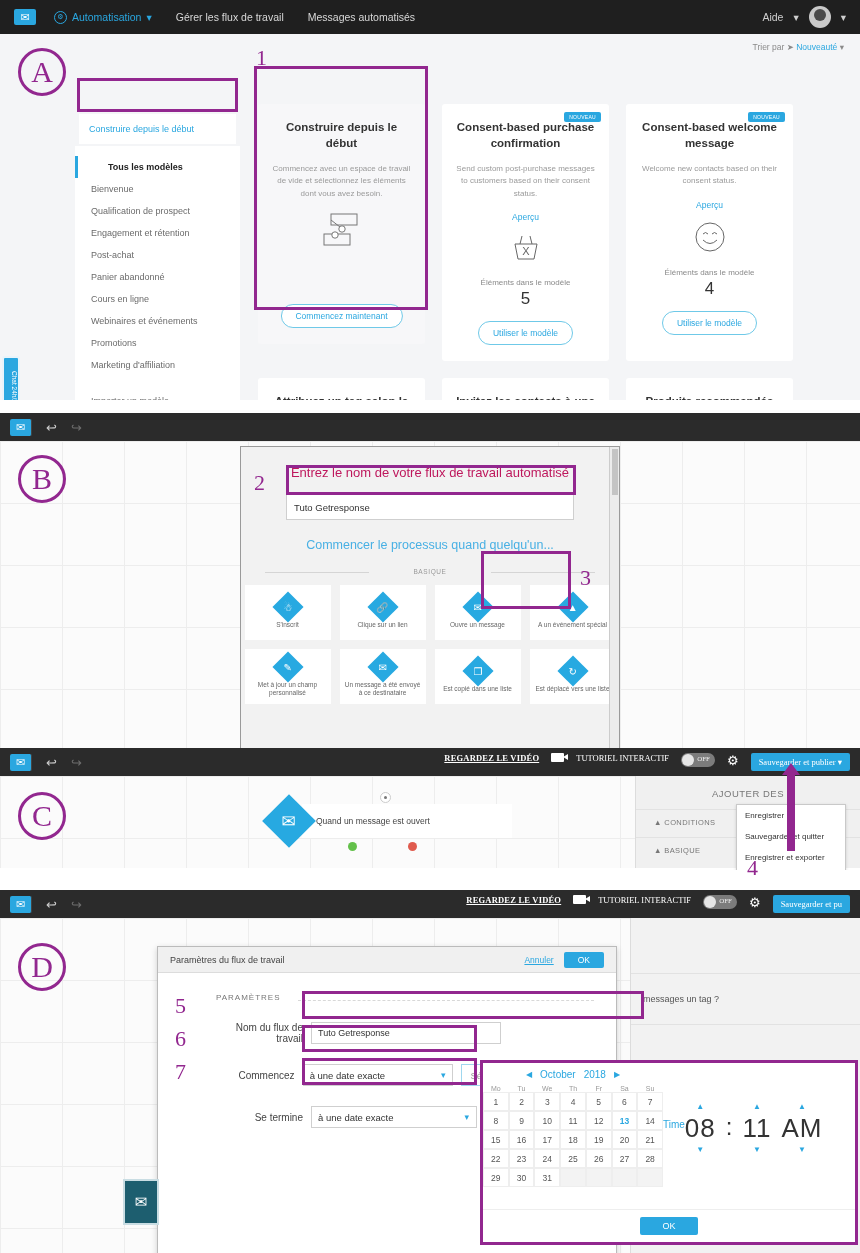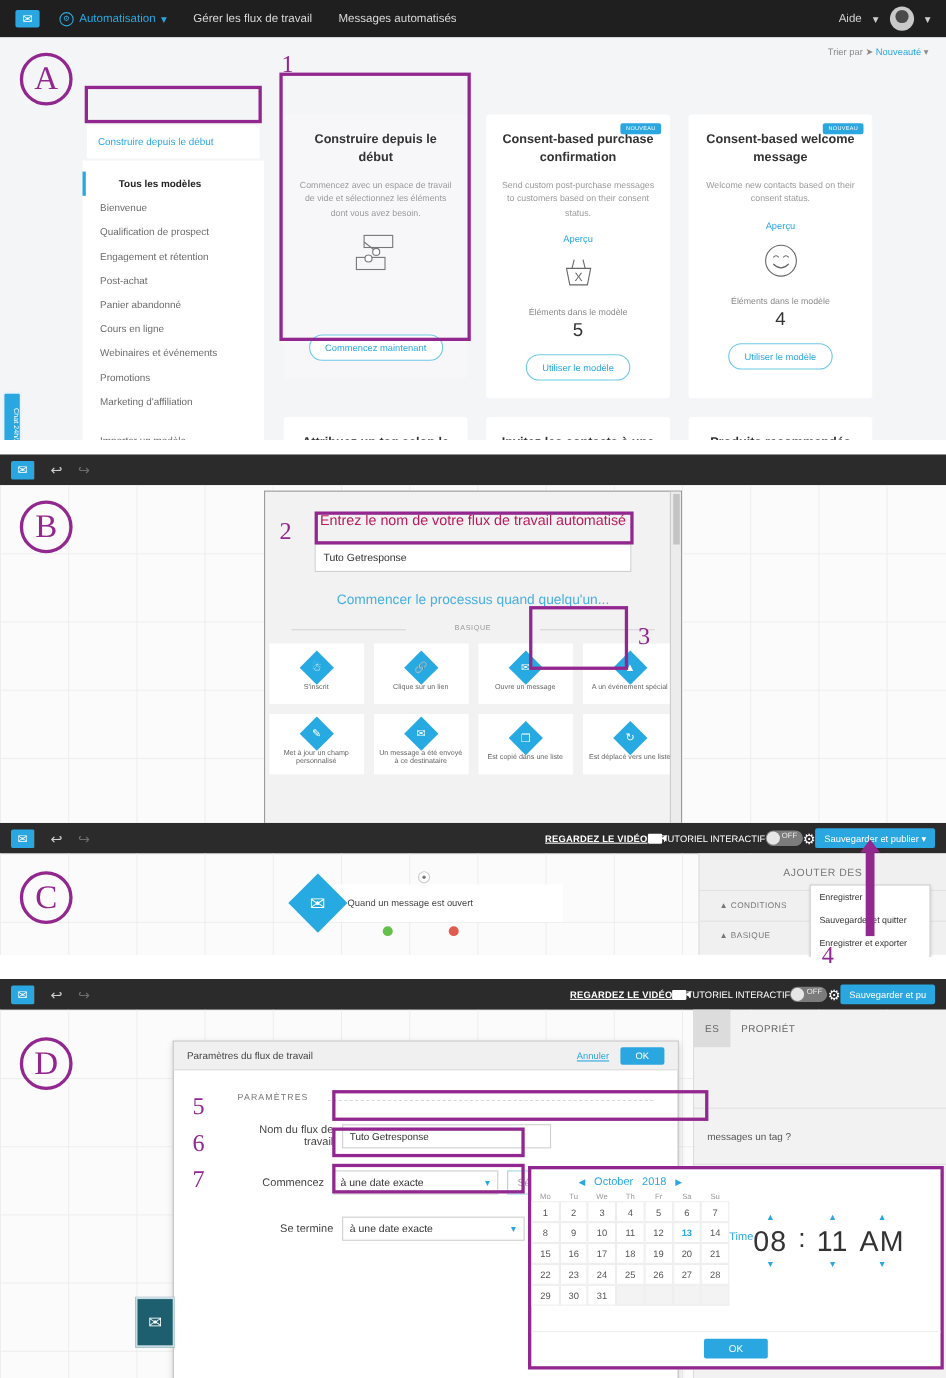--- a/index.html
+++ b/index.html
@@ -94,21 +94,21 @@
     border:2px solid #e8f4fb;
   }
 
   
   .editbar{ height:28px; background:#2b2b2b; display:flex; align-items:center; padding:0 10px; gap:14px;}
   .eb-logo{ width:22px;height:17px;background:#2aa7e0;border-radius:2px;
             display:flex;align-items:center;justify-content:center;color:#fff;font-size:11px;
             border-right:1px solid #444; }
   .eb-ico{ color:#d0d0d0; font-size:13px; }
   .eb-ico.dim{ color:#6d6d6d; }
-  .eb-right{ margin-left:auto; display:flex; align-items:center; color:#fff; font-size:8.5px;}
+  .eb-right{ margin-left:auto; display:flex; align-items:flex-start; gap:12px; color:#fff; font-size:8.5px;font-family:Liberation Serif, serif;}
   .eb-right .u{ text-decoration:underline; font-weight:bold; letter-spacing:.2px;}
   .cam{ width:13px;height:9px;background:#fff;border-radius:1px;position:relative;}
   .cam::after{content:"";position:absolute;right:-4px;top:1px;border-top:3px solid transparent;
     border-bottom:3px solid transparent;border-right:5px solid #fff;}
   .toggle{ width:34px;height:14px;border-radius:8px;background:#7c7c7c;position:relative;}
   .toggle span{position:absolute;right:5px;top:2px;font-size:7px;color:#efefef;}
   .toggle::before{content:"";position:absolute;left:1px;top:1px;width:12px;height:12px;
     border-radius:50%;background:#e6e6e6;}
   .gear{ color:#fff; font-size:13px; }
   .save-btn{ background:#2aa7e0; color:#fff; font-size:8.5px; padding:4px 8px; border-radius:2px;}
@@ -470,24 +470,20 @@
       <span class="toggle">
         <span>OFF</span>
       </span>
       <span class="gear">⚙</span>
       <span class="save-btn">Sauvegarder et pu</span>
     </div>
   </div>
 
   <div class="d-wrap grid-bg">
     <div class="d-right">
-      <div class="d-tabs">
-        <div class="t1">ES</div>
-        <div>PROPRIÉT</div>
-      </div>
       <div class="d-qrow">messages un tag ?</div>
     </div>
 
     <div class="d-dialog">
       <div class="d-head">
         <span>Paramètres du flux de travail</span>
         <span class="r">
           <span class="annul">Annuler</span>
           <span class="d-ok">OK</span>
         </span>

